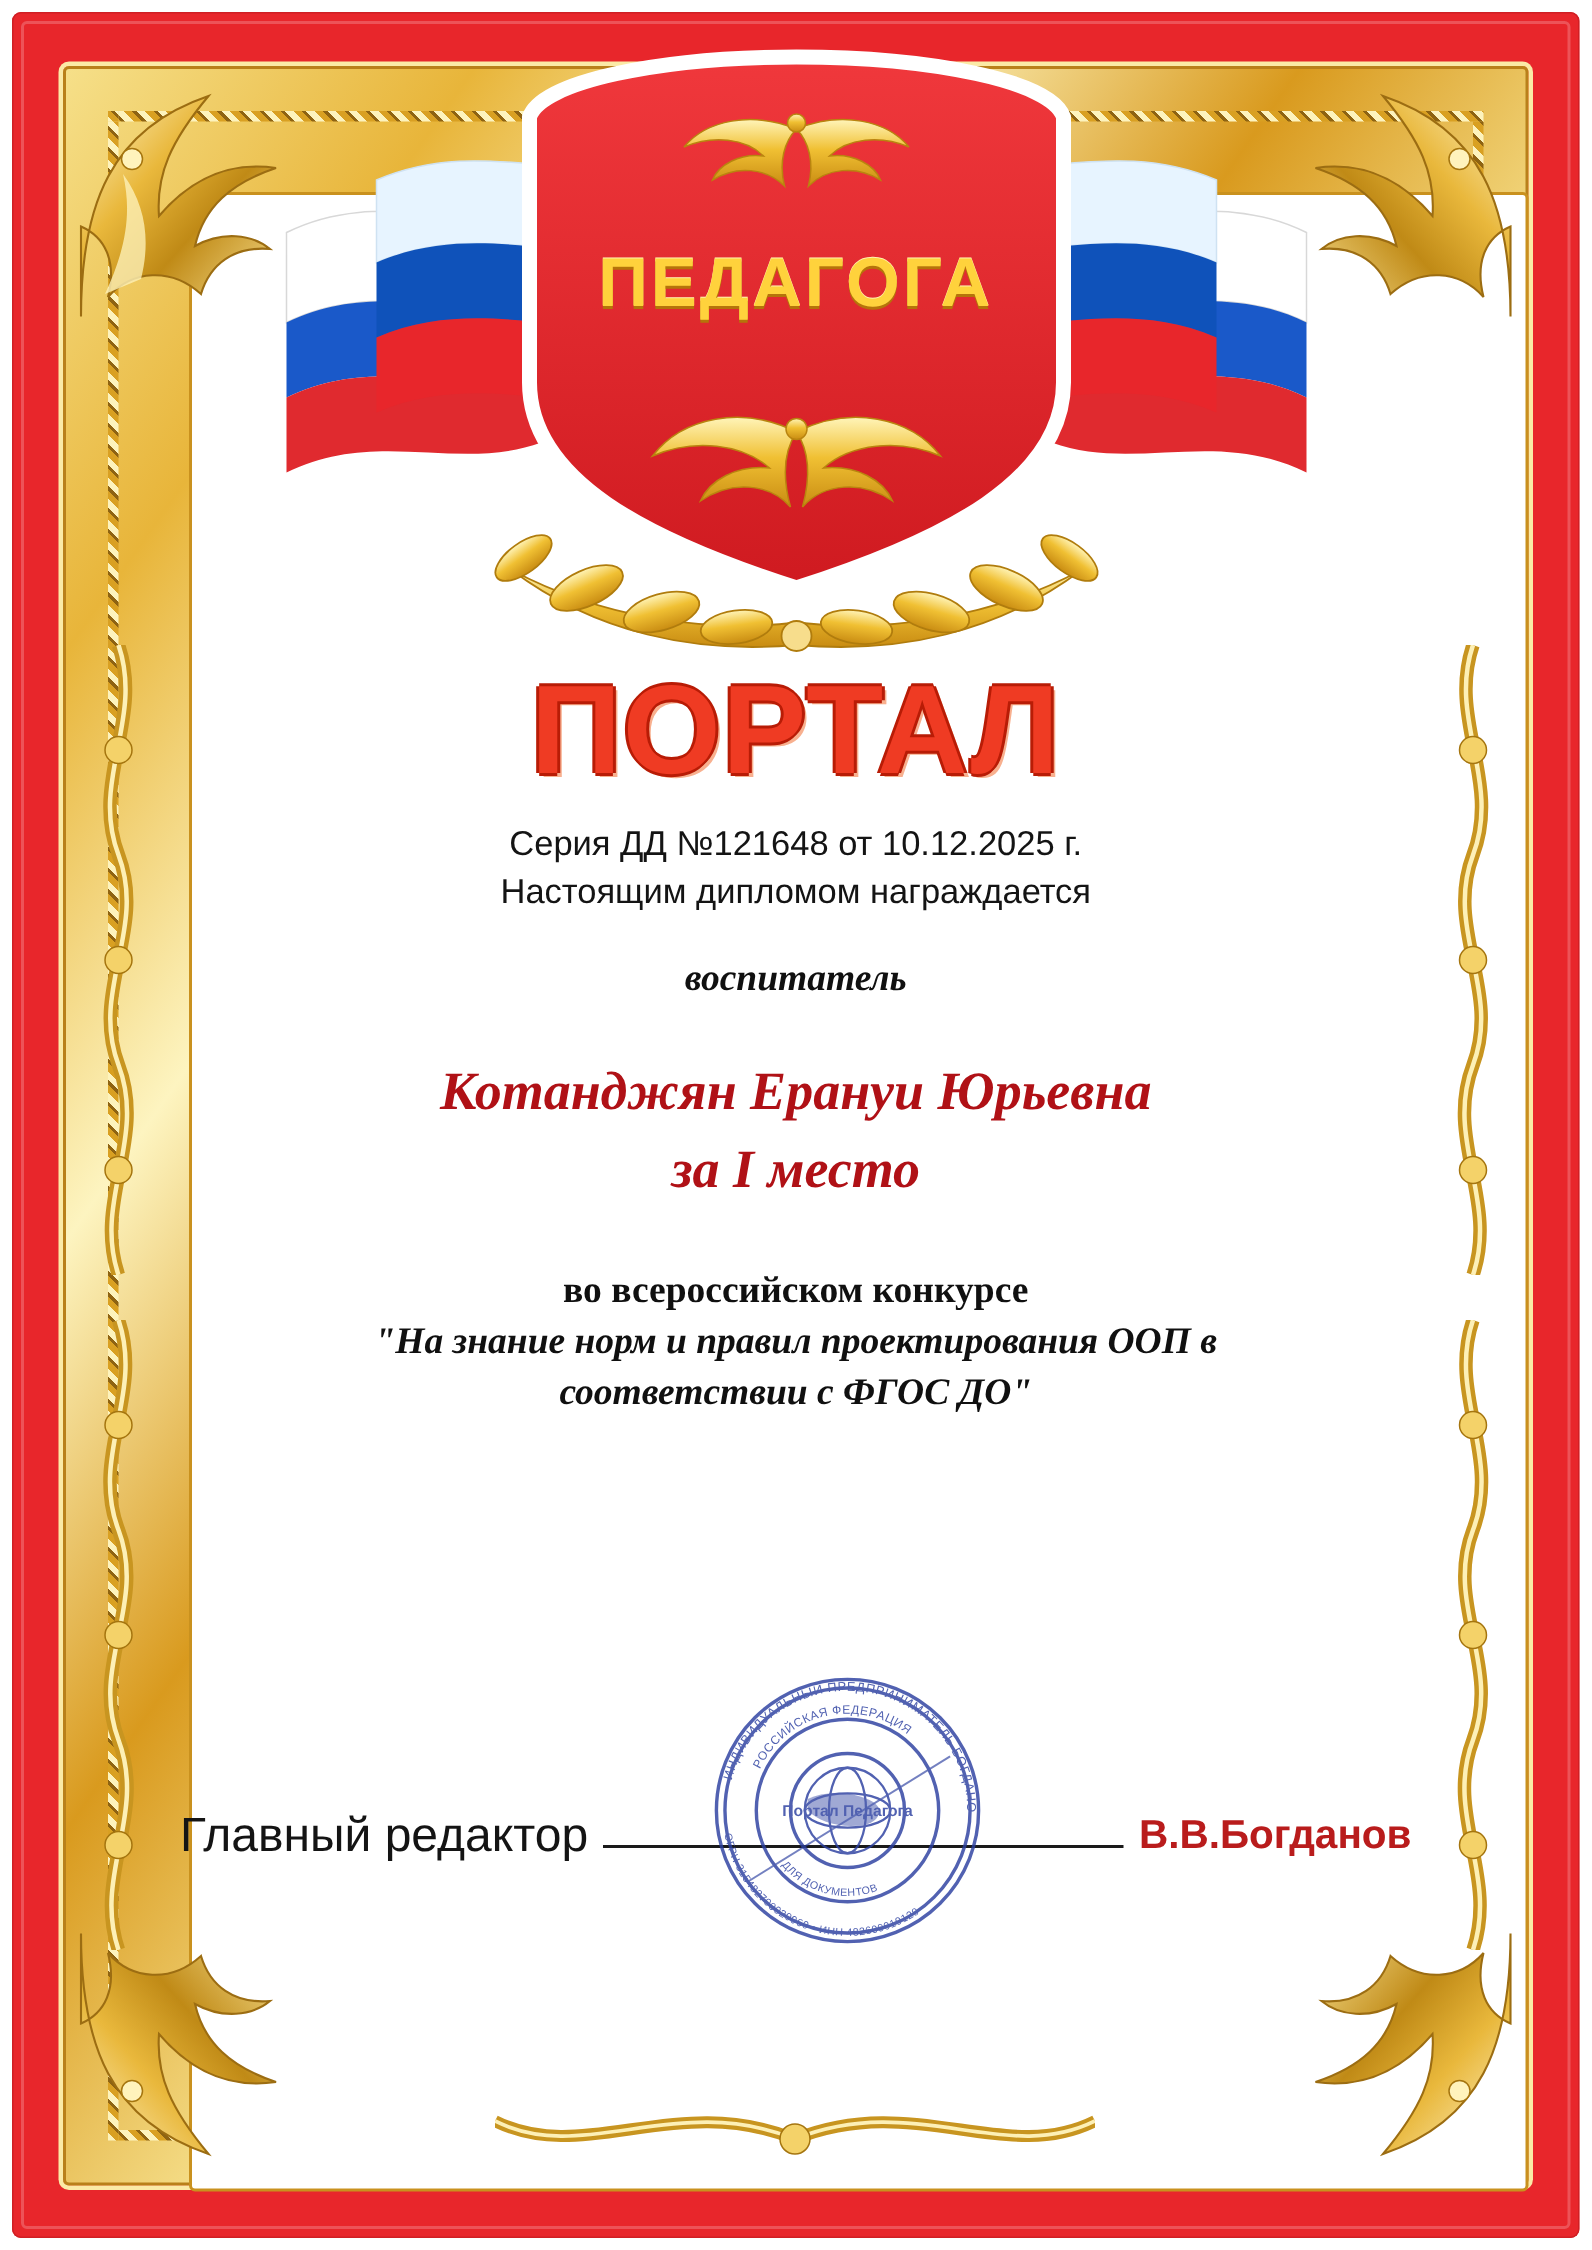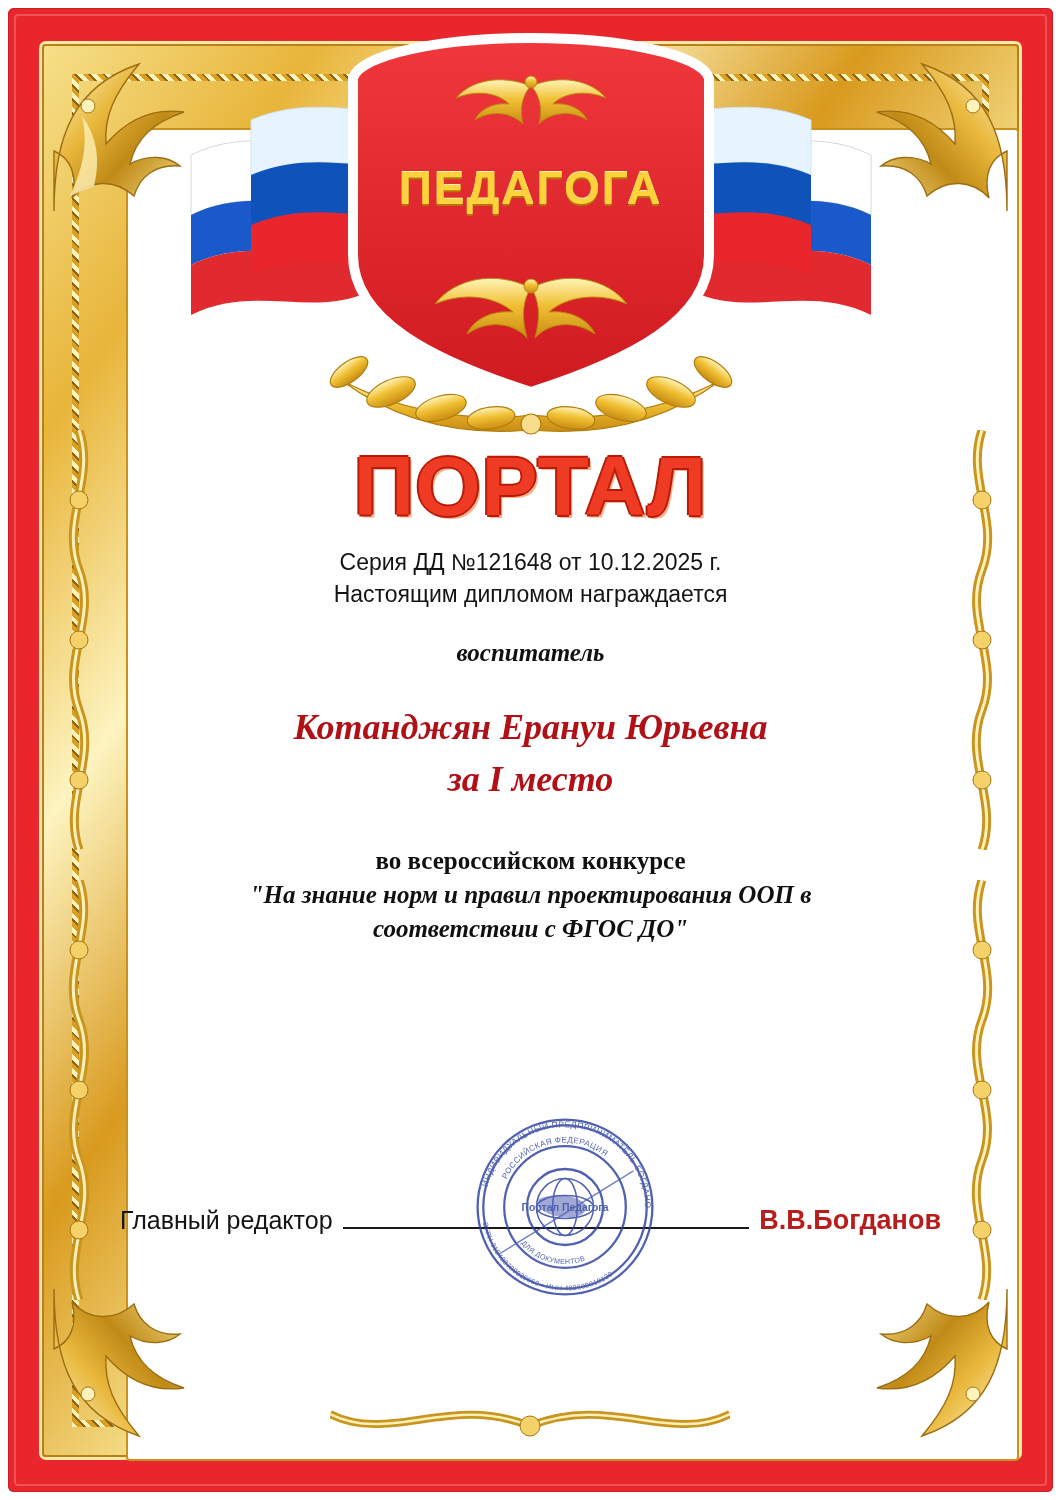--- a/index.html
+++ b/index.html
@@ -228,21 +228,21 @@
     position: absolute;
     left: 120px;
     top: 1205px;
     width: 821px;
     display: flex;
     align-items: center;
     justify-content: space-between;
   }
   .sign-label {
     font-family: "Liberation Sans", sans-serif;
-    font-size: 25px;
+    font-size: 32px;
     color: #141414;
     white-space: nowrap;
   }
   .sign-rule {
     flex: 1;
     height: 0;
     border-bottom: 2px solid #1a1a1a;
     margin: 14px 10px 0 10px;
   }
   .sign-name {

